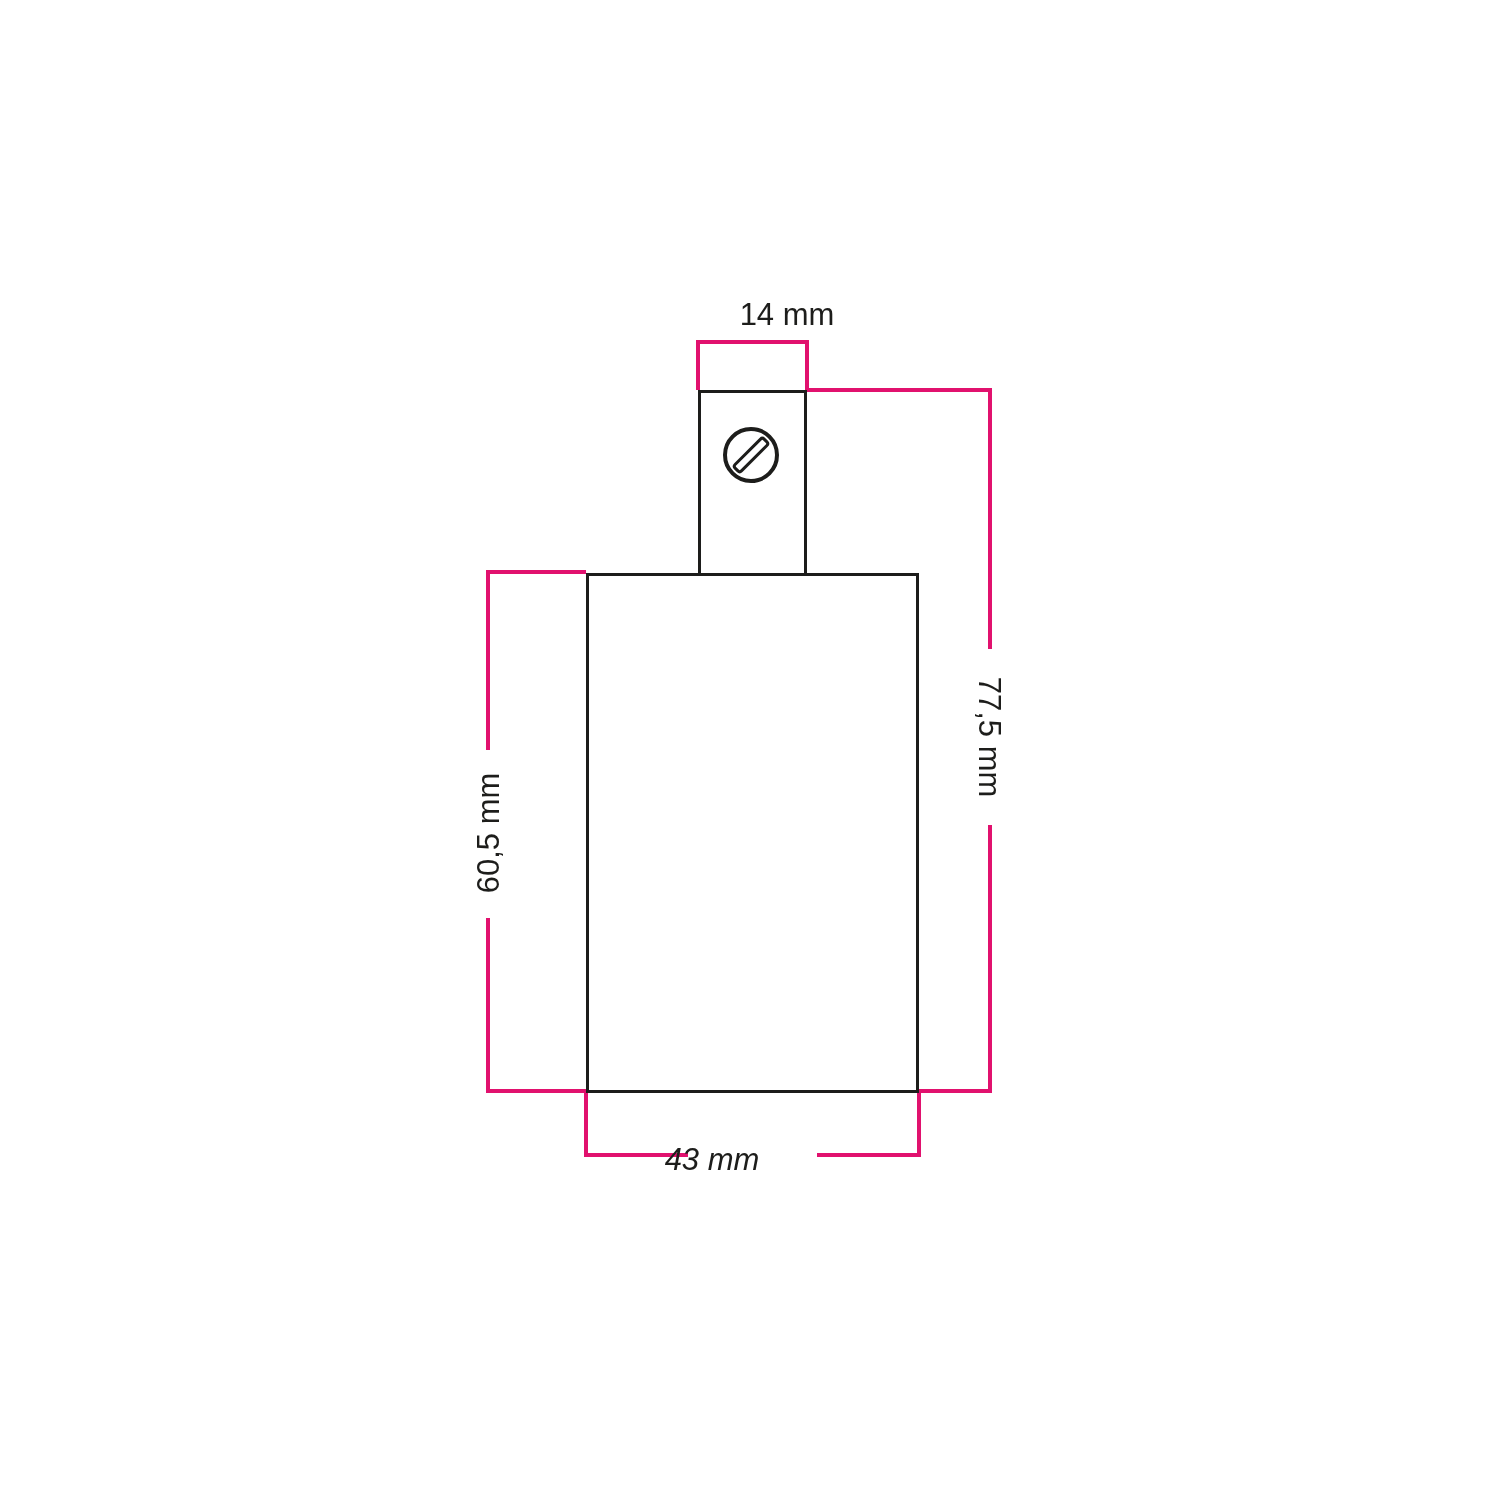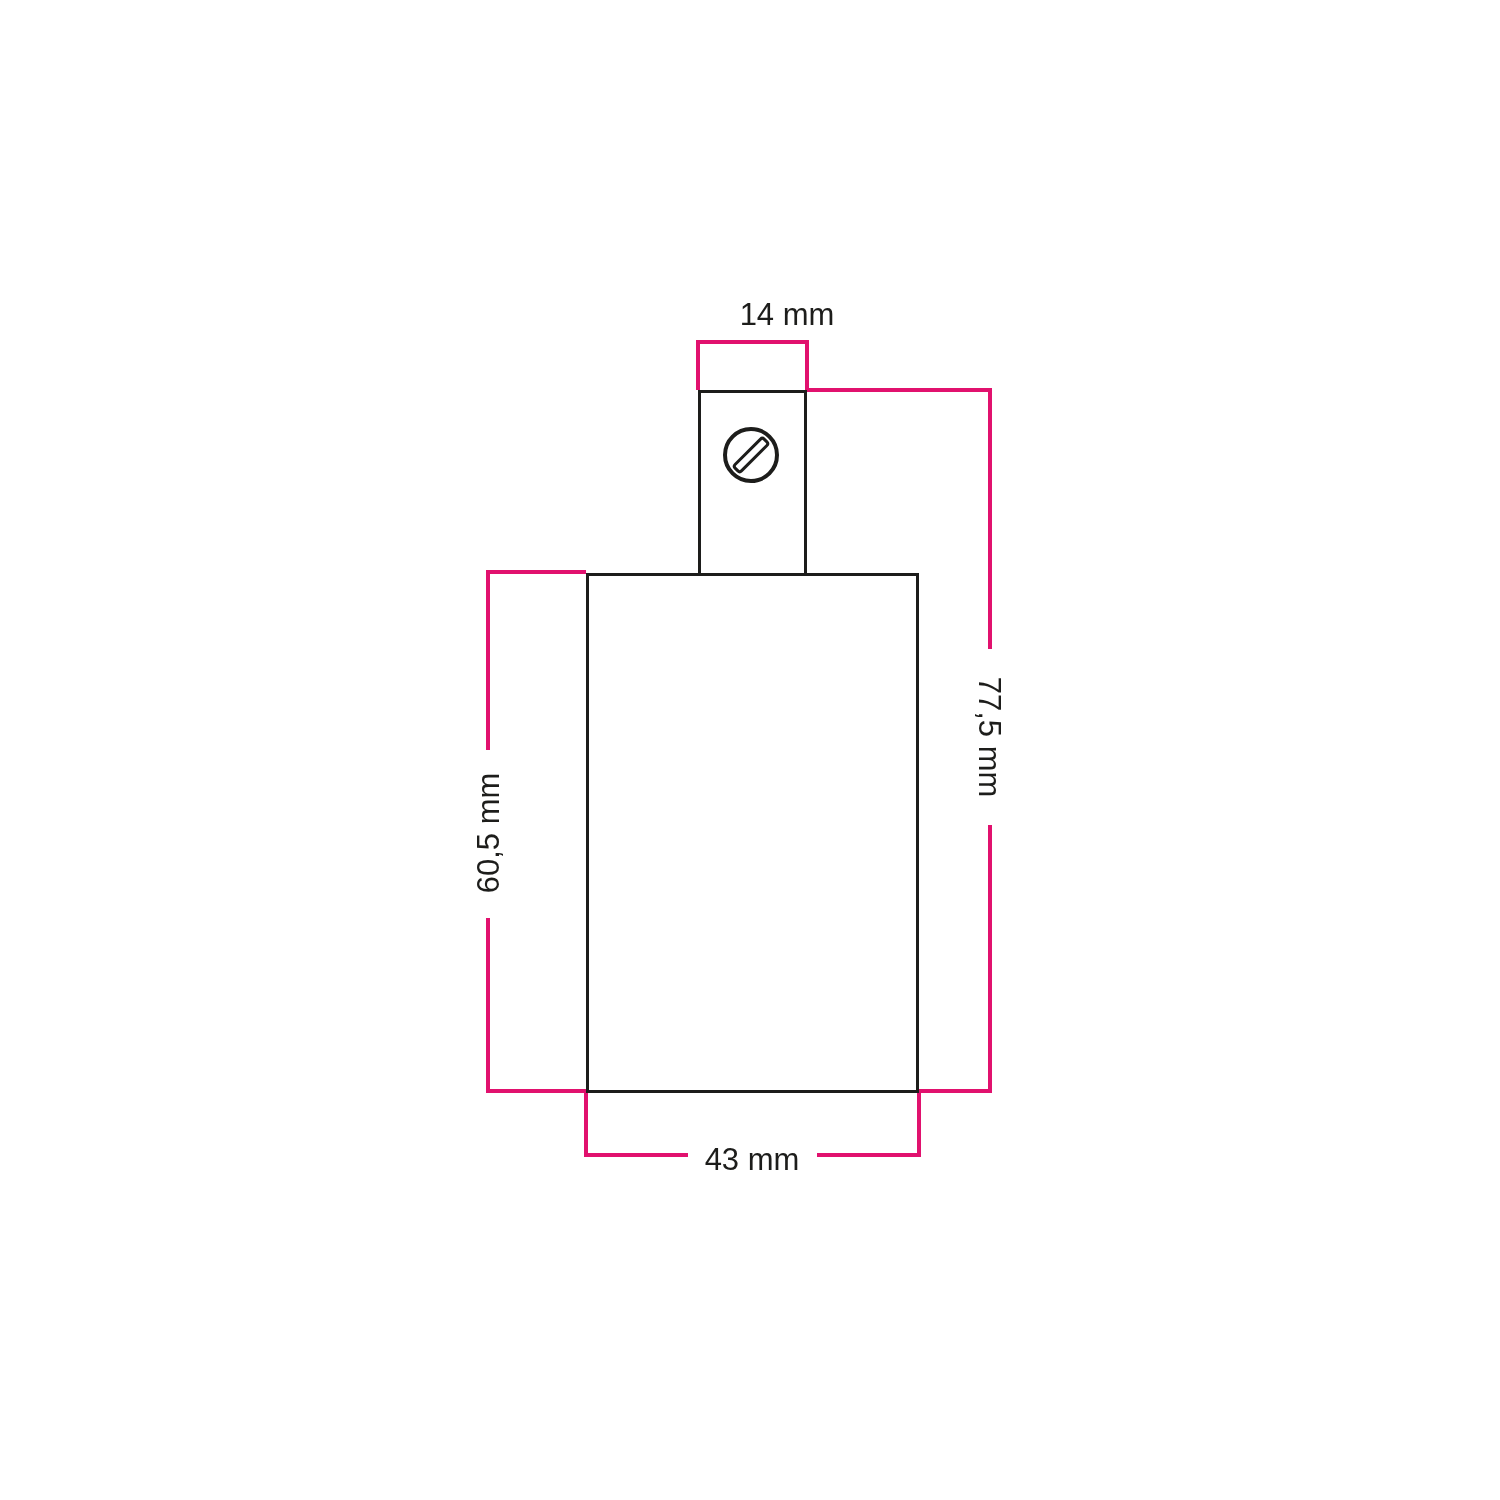--- a/index.html
+++ b/index.html
@@ -58,21 +58,21 @@
     line-height: 1;
     color: var(--ink);
     white-space: nowrap;
     transform: translate(-50%, -50%);
   }
   .dim-label.rot-cw  { transform: translate(-50%, -50%) rotate(90deg); }
   .dim-label.rot-ccw { transform: translate(-50%, -50%) rotate(-90deg); }
   .lbl-neck-width   { left: 752px; top: 314px; margin-left: 35px; }
   .lbl-total-height { left: 989px; top: 737px; }
   .lbl-body-height  { left: 488px; top: 833px; }
-  .lbl-body-width   { left: 752px; top: 1159px; }
+  .lbl-body-width   { left: 712px; top: 1159px; font-style: italic; }
 </style>
 </head>
 <body>
 
 <div class="scene">
 
   <div class="outline body-outline"></div>
   <div class="outline neck-outline"></div>
   <div class="screw">
     <div class="screw-slot"></div>

